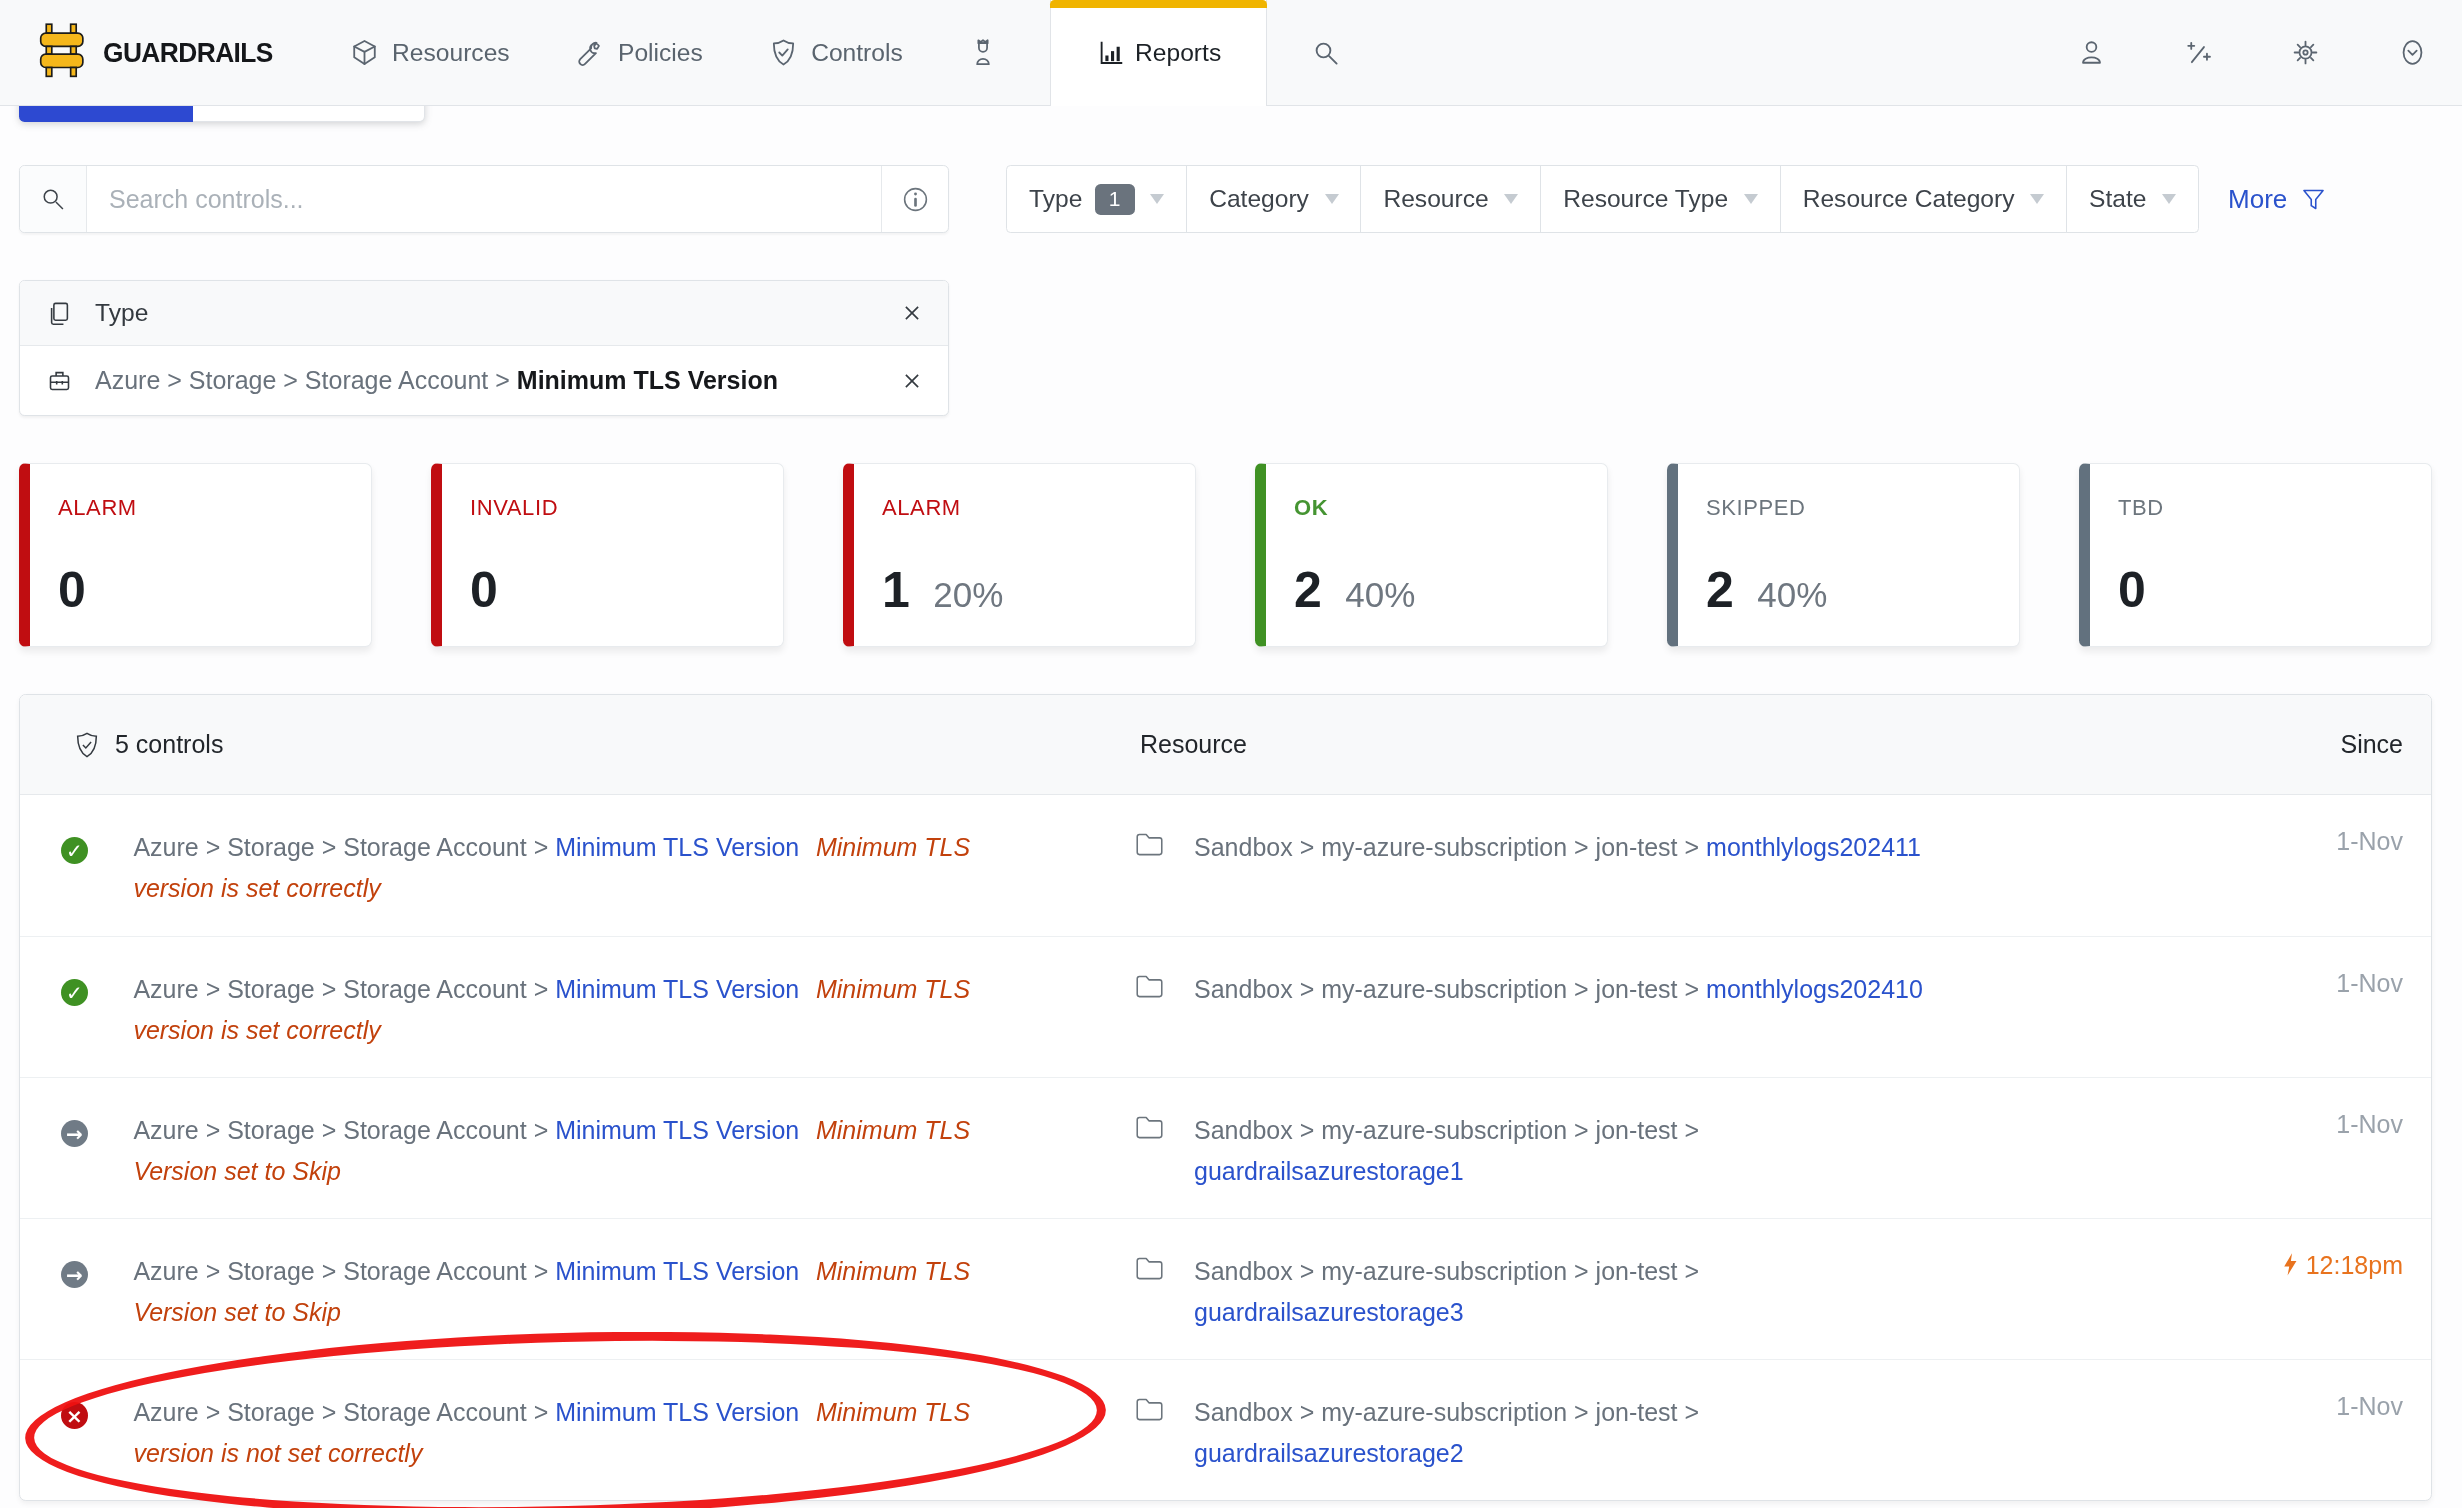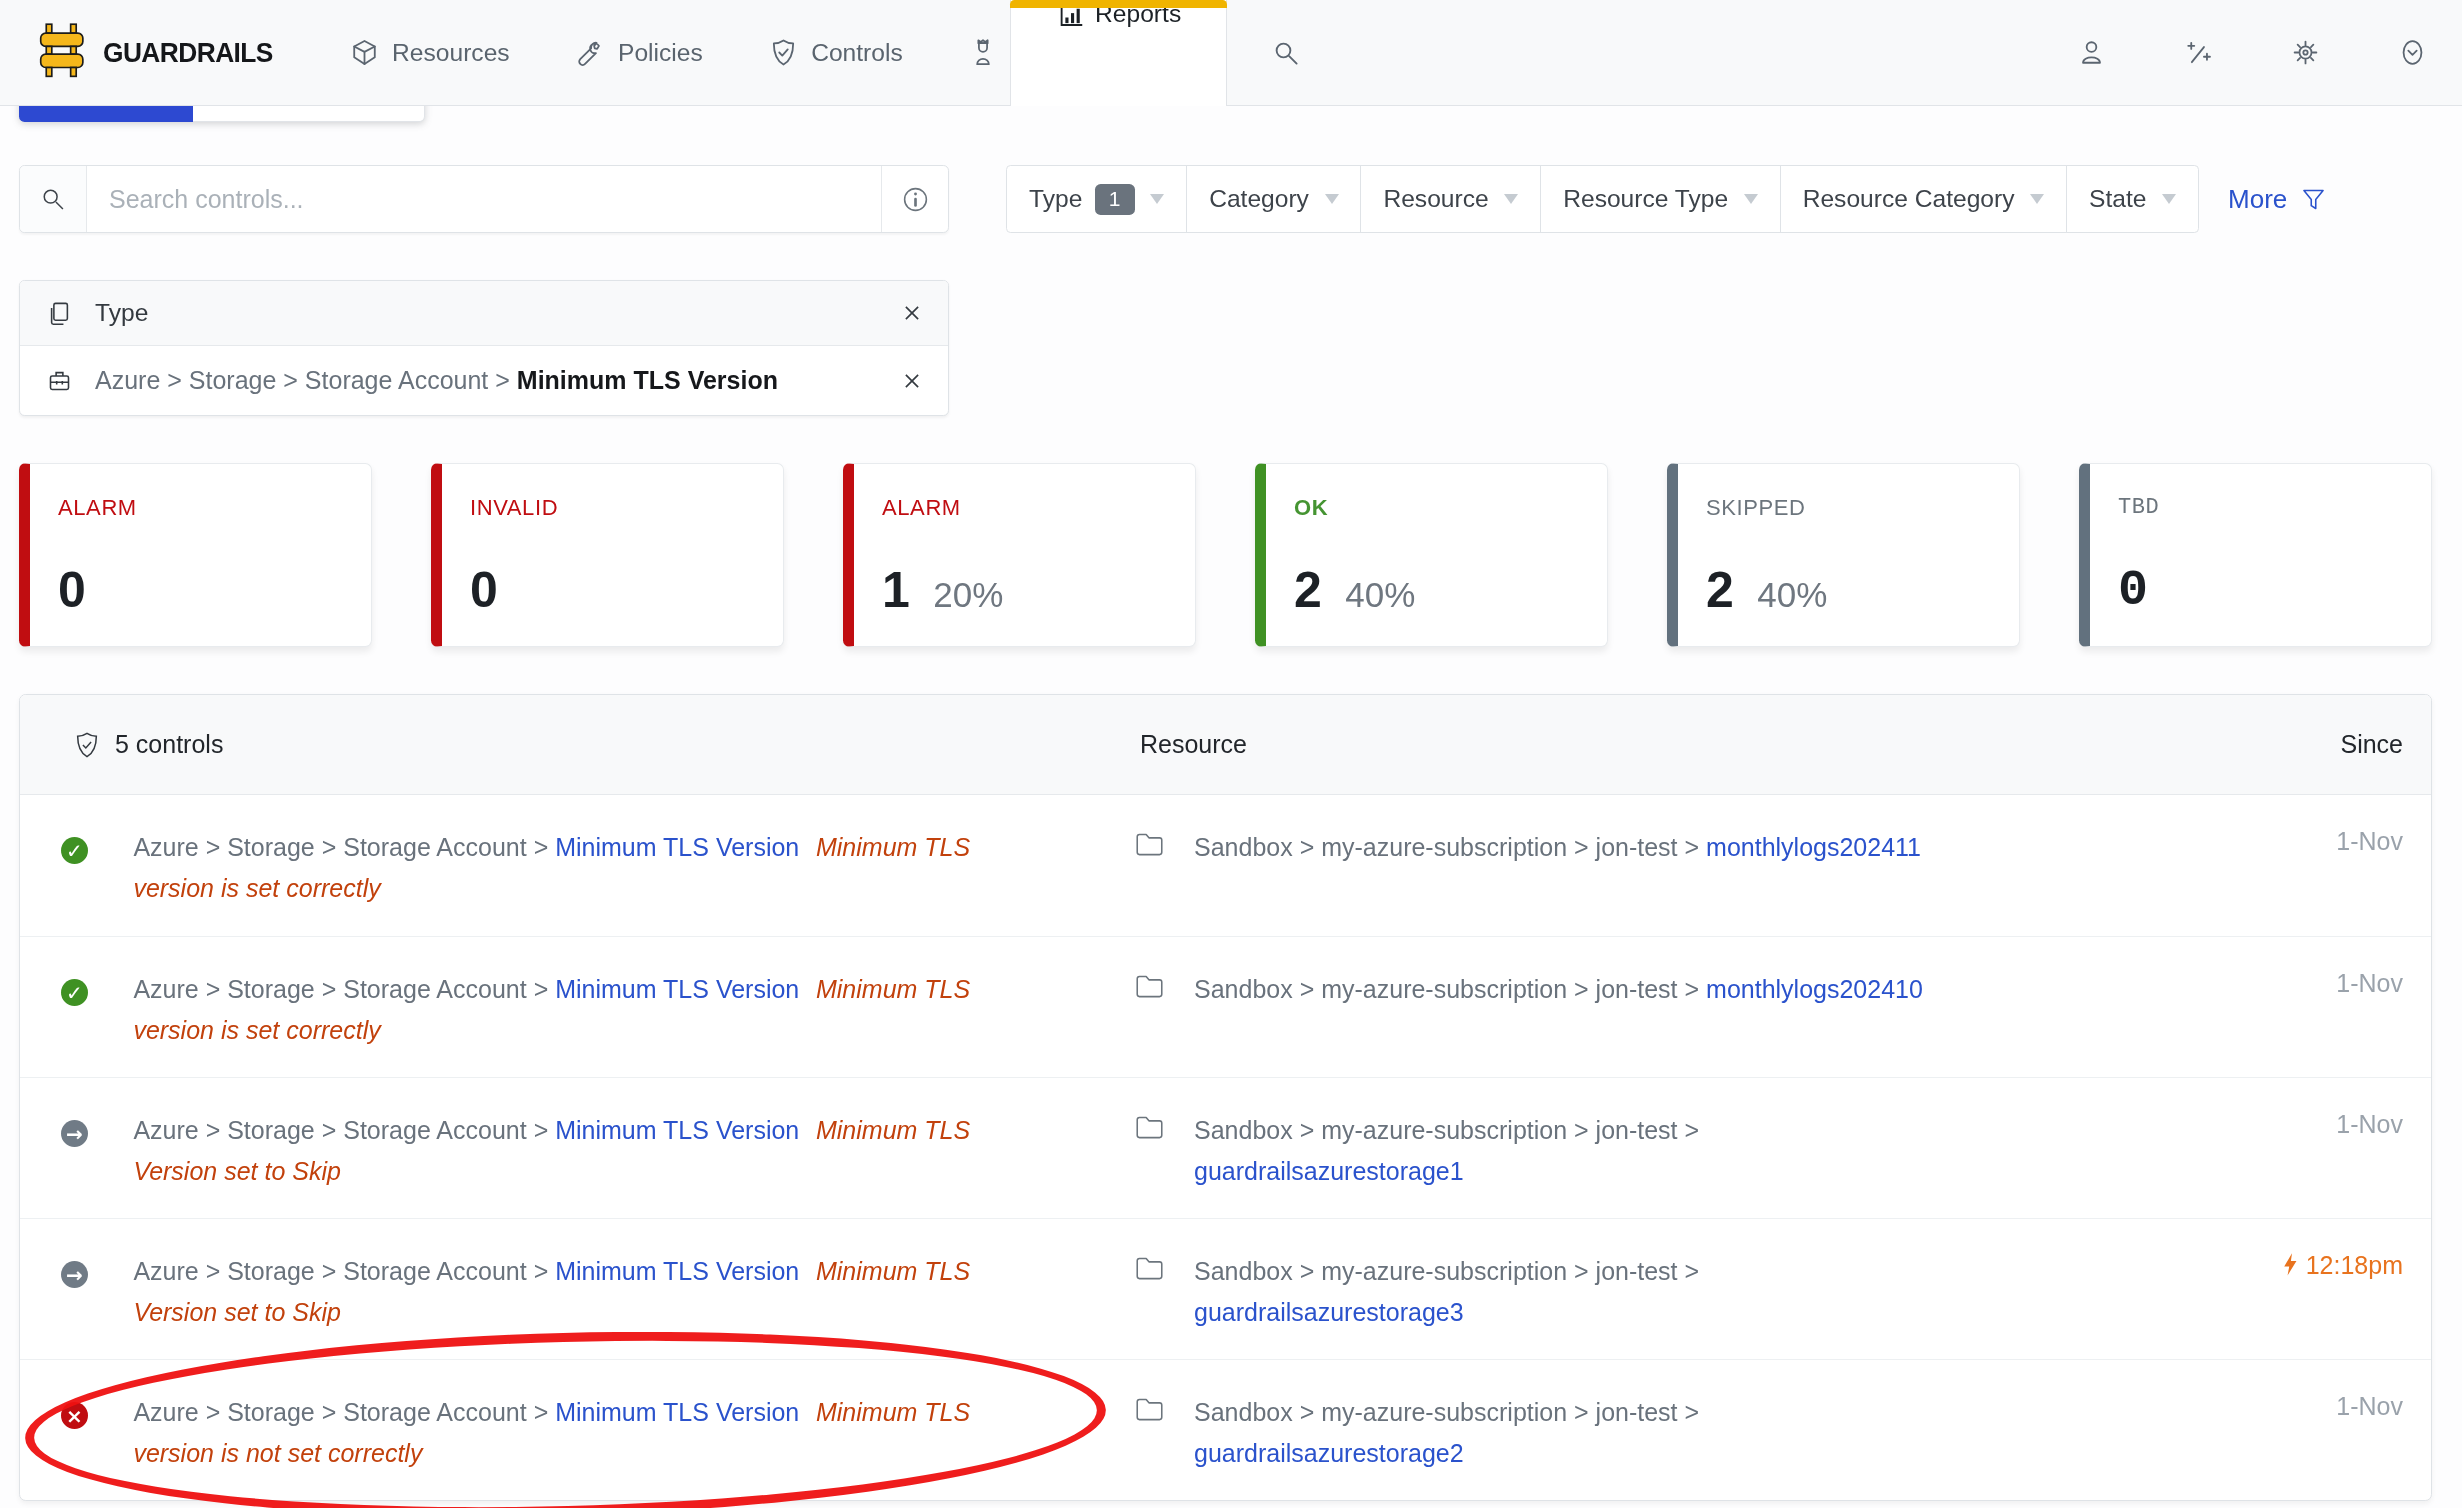--- a/index.html
+++ b/index.html
@@ -8,23 +8,23 @@
 
   
   .navbar{position:absolute;left:0;top:0;right:0;height:105px;background:#f8f9fa;
           display:flex;align-items:center;z-index:10;}
   .navbar::after{content:"";position:absolute;left:0;right:0;bottom:-1.1px;height:1.1px;background:#e1e4e8;}
   .brand{display:flex;align-items:center;margin-left:37px;gap:12px;}
   .brand-text{font-size:28px;font-weight:800;color:#15171a;letter-spacing:-0.6px;
               transform:scaleX(.94);transform-origin:left center;white-space:nowrap;}
   .nav-item{display:flex;align-items:center;gap:13.4px;color:#5a646e;font-size:24.6px;margin-left:66px;white-space:nowrap;cursor:pointer;}
   .icon-stroke{stroke:#5b6570;fill:none;stroke-width:3;stroke-linecap:round;stroke-linejoin:round;}
-  .tab{width:215px;height:106px;background:#fff;position:relative;z-index:11;
+  .tab{margin-left:40px;width:215px;height:106px;background:#fff;position:relative;z-index:11;
        border-left:1.1px solid #e1e4e8;border-right:1.1px solid #e1e4e8;align-self:flex-start;
-       display:flex;justify-content:center;gap:9px;cursor:pointer;}
+       display:flex;align-items:center;justify-content:center;gap:9px;cursor:pointer;}
   .tab-topbar{position:absolute;top:0;left:-1.1px;right:-1.1px;height:8.4px;border-radius:4.5px 4.5px 0 0;}
   .tab-label{font-size:24.6px;color:#1c2126;font-weight:500;}
   .nav-search{margin-left:44px;cursor:pointer;display:flex;align-items:center;}
   .nav-right{position:absolute;right:35px;top:0;height:105px;display:flex;align-items:center;gap:78px;}
   .nav-right > span{display:flex;align-items:center;cursor:pointer;}
 
   
   .cut-btn{position:absolute;left:19px;top:55px;width:406px;height:67px;display:flex;z-index:3;
            filter:drop-shadow(0 2.8px 3.9px rgba(60,64,67,.22));}
   .seg-active{width:174px;border-radius:5.6px 0 0 5.6px;}
@@ -349,21 +349,21 @@
   </div>
 
   <div class="card" style="border-left-color: rgb(98, 113, 126);">
     <div class="card-label" style="color: rgb(108, 117, 125);">SKIPPED</div>
     <div class="card-vals">
       <span class="card-value">2</span>
       <span class="card-pct">40%</span>
     </div>
   </div>
 
-  <div class="card" style="border-left-color: rgb(98, 113, 126); font-family: Liberation Mono, monospace;">
+  <div class="card" style="border-left-color: rgb(98, 113, 126);">
     <div class="card-label" style="color: rgb(108, 117, 125);">TBD</div>
     <div class="card-vals">
       <span class="card-value">0</span>
 
     </div>
   </div>
 </div>
 
   <div class="table">
     <div class="thead">

